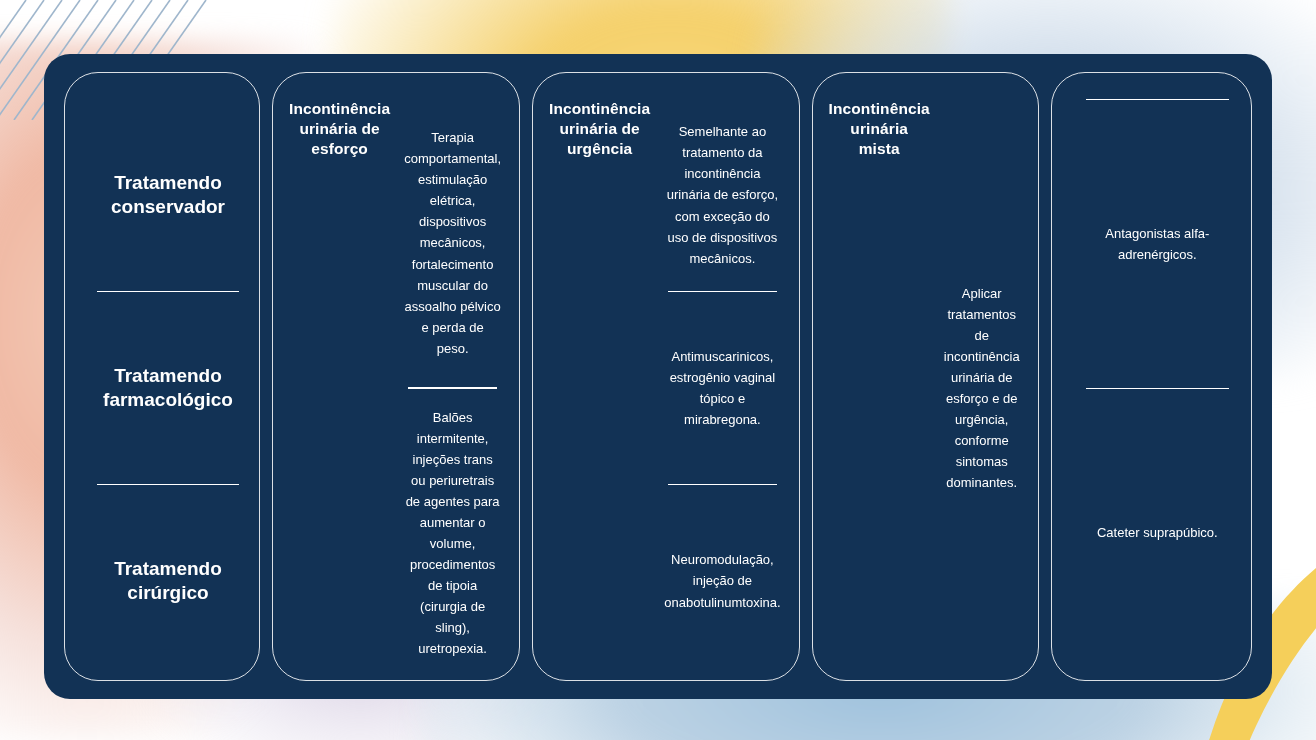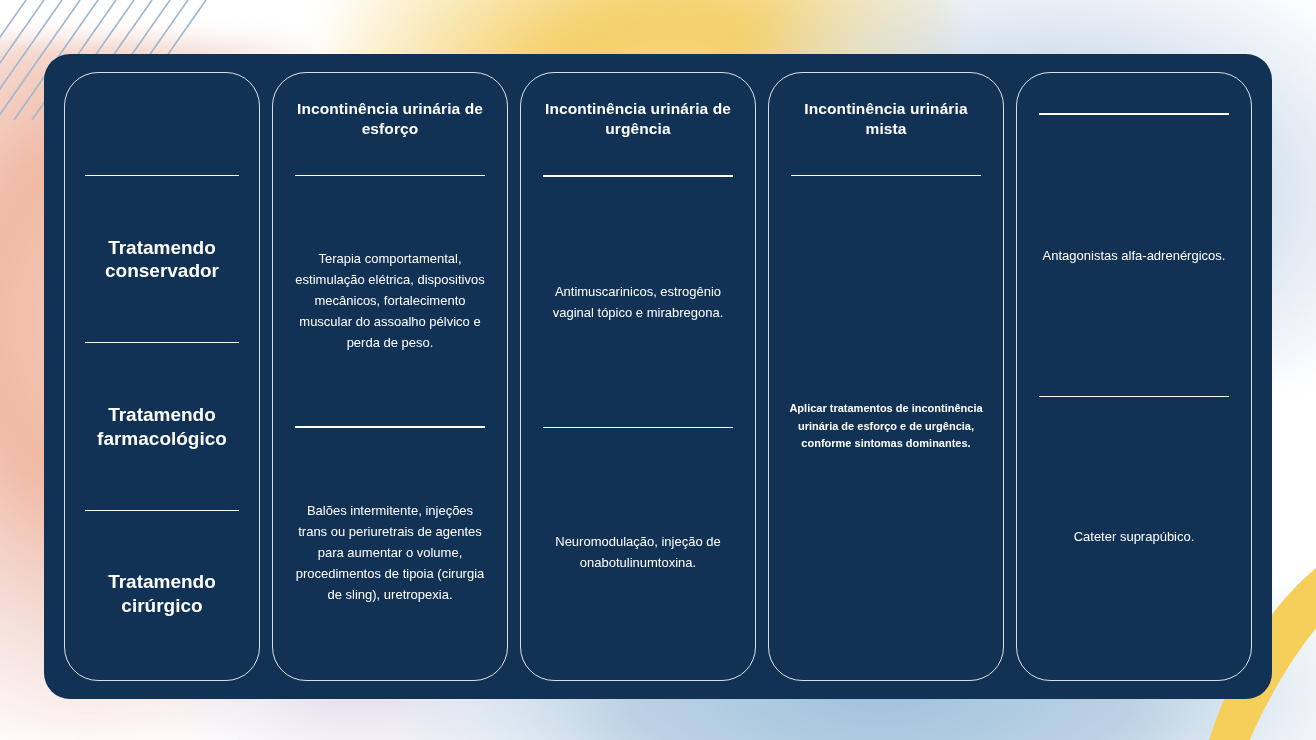--- a/index.html
+++ b/index.html
@@ -104,21 +104,21 @@
     align-items: stretch;
   }
 
   .column {
     flex: 1 1 0;
     border: 1.4px solid rgba(255,255,255,0.85);
     border-radius: 34px;
     box-sizing: border-box;
     padding: 26px 16px 3px 16px;
     display: flex;
-    flex-direction: column;
+    flex-direction: row;
     color: #ffffff;
   }
   .column.first {
     flex: 0 0 196px;
     padding-left: 14px;
     padding-right: 14px;
   }
 
   .col-title {
     text-align: center;
@@ -169,24 +169,23 @@
     font-size: 19px;
   }
 
   
   .cell-merged {
     flex: 1 1 auto;
     display: flex;
     align-items: center;
     justify-content: center;
     text-align: center;
-    font-size: 11px;
+    font-size: 13px;
     line-height: 1.62;
     padding: 6px 2px;
-    font-weight: bold;
   }
 </style>
 </head>
 <body>
 
 <div class="bg-layer">
   <div class="bg-base"></div>
   <div class="bg-blob-warm"></div>
   <div class="bg-blob-yellow"></div>
   <div class="bg-blob-blue"></div>
@@ -236,20 +235,21 @@
       <div class="cell-sep"></div>
       <div class="cell-sep"></div>
       <div class="cell">Balões intermitente, injeções trans ou periuretrais de agentes para aumentar o volume, procedimentos de tipoia (cirurgia de sling), uretropexia.</div>
     </div>
   </div>
 
   <div class="column">
     <div class="col-title">Incontinência urinária de urgência</div>
     <div class="rule"></div>
     <div class="cells">
+      <div class="cell">Semelhante ao tratamento da incontinência urinária de esforço, com exceção do uso de dispositivos mecânicos.</div>
       <div class="cell-sep"></div>
       <div class="cell">Antimuscarinicos, estrogênio vaginal tópico e mirabregona.</div>
       <div class="cell-sep"></div>
       <div class="cell">Neuromodulação, injeção de onabotulinumtoxina.</div>
     </div>
   </div>
 
   <div class="column">
     <div class="col-title">Incontinência urinária mista</div>
     <div class="rule"></div>

